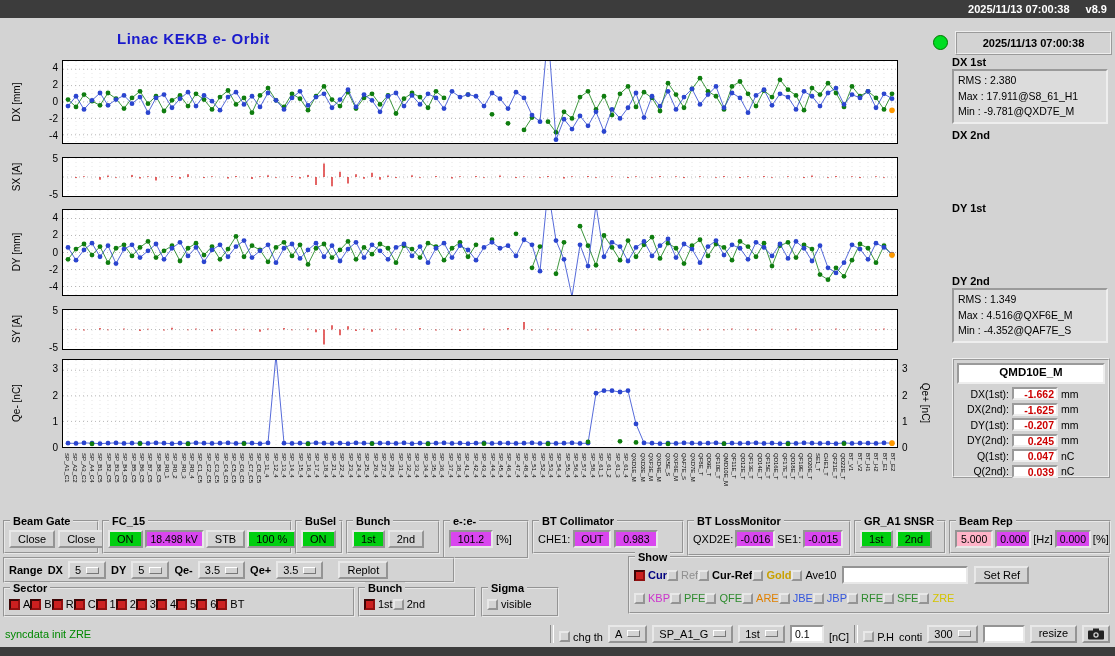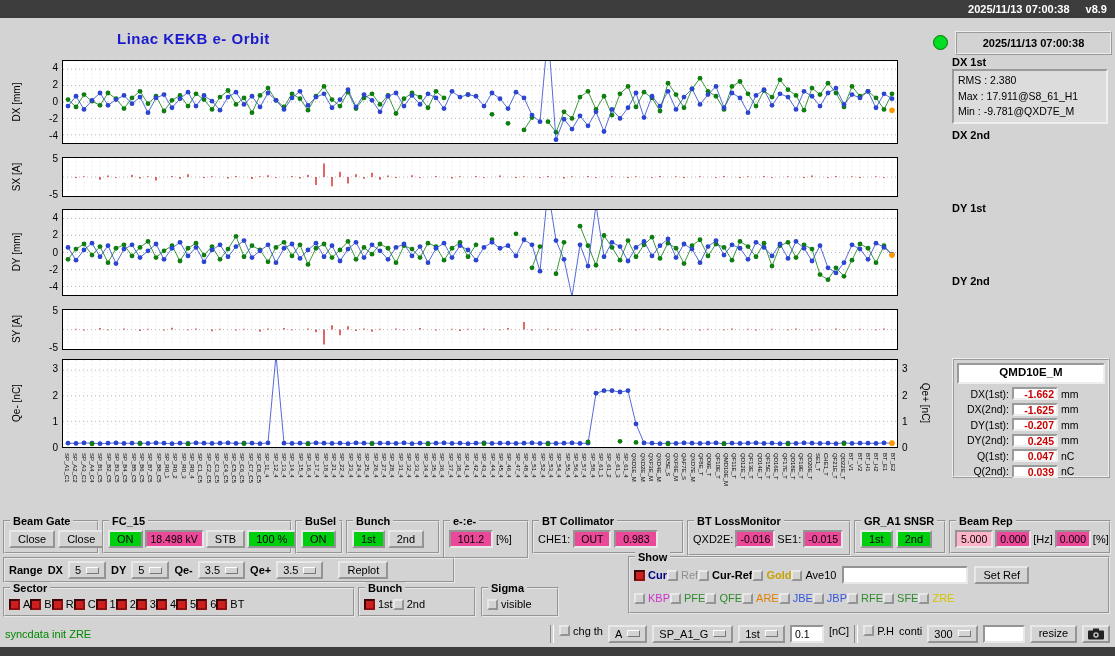--- a/index.html
+++ b/index.html
@@ -23,33 +23,33 @@
 .qmd-title{border:2px inset #eee;background:#fff;font-weight:bold;text-align:center;font-size:11.5px;height:17px;line-height:14px;margin-bottom:2px}
 .qmd-row{display:flex;align-items:center;gap:3px;height:15.5px;font-size:10.5px}
 .qmd-row .ql{width:52px;text-align:right}
 .qmd-row .qv{width:46px;border:2px inset #eee;background:#fff;color:#cc0000;text-align:right;padding:0 2px;font-weight:bold;height:13px;line-height:10px;box-sizing:border-box;font-size:10.5px}
 .qmd-row .qu{width:20px}
 .lframe{position:absolute;border:2px groove #e8e8e8;box-sizing:border-box}
 .gtitle{position:absolute;top:-7px;left:5px;background:#d3d3d3;padding:0 3px;font-size:11px;font-weight:bold;line-height:12px;white-space:nowrap}
 .lrow{position:absolute;left:4px;right:4px;top:8px;display:flex;align-items:center;gap:3px}
 .btn{height:18px;line-height:13px;font-size:11px;font-family:inherit;border:2px outset #e8e8e8;background:#d3d3d3;padding:0 7px;white-space:nowrap}
 .btn.green{background:#00cf10}
-.val{height:18px;display:inline-flex;align-items:center;justify-content:center;border:2px inset #e8e8e8;background:#ec4899;padding:0 4px;box-sizing:border-box;white-space:nowrap;font-size:10.5px}
+.val{height:18px;display:inline-flex;align-items:center;justify-content:center;border:2px inset #e8e8e8;background:#d946ef;padding:0 4px;box-sizing:border-box;white-space:nowrap;font-size:10.5px}
 .val.pink{background:#ffb3c8}
 .dd{display:inline-flex;align-items:center;gap:5px;border:2px outset #e8e8e8;background:#d3d3d3;padding:0 5px;height:18px;box-sizing:border-box;white-space:nowrap}
 .ddi{width:11px;height:5px;border-top:1px solid #fff;border-left:1px solid #fff;border-right:1px solid #777;border-bottom:1px solid #777;background:#d3d3d3;flex:none}
 .cbitem{display:inline-flex;align-items:center;gap:3px;font-size:11px;white-space:nowrap}
 .cb{width:11px;height:11px;border:2px outset #e8e8e8;background:#d3d3d3;flex:none;box-sizing:border-box}
 .cb.checked{border:2px inset #901010;background:#cc2020}
 .checks{display:inline-flex;align-items:center}
 .entry{border:2px inset #e8e8e8;background:#fff;height:18px;font-family:inherit;font-size:10.5px;padding:0 3px;box-sizing:border-box}
 .blab{font-weight:bold}
 .statusbar{position:absolute;left:0;top:621px;width:1115px;height:25px;display:flex;align-items:center;gap:6px;padding:0 5px;box-sizing:border-box}
 .sysmsg{color:#008800;font-size:11px}
-.sb-right{margin-left:auto;display:inline-flex;align-items:flex-start;gap:5px}
+.sb-right{margin-left:auto;display:inline-flex;align-items:flex-end;gap:5px}
 .vsep{width:2px;height:18px;border-left:1px solid #8a8a8a;border-right:1px solid #fff}
 .icon-btn{padding:0 4px;display:inline-flex;align-items:center}
 </style>
 </head>
 <body>
 
 <div class="topbar">
   <span>2025/11/13 07:00:38</span>
   <span>v8.9</span>
 </div>
@@ -1882,20 +1882,25 @@
 <div id="overlay">
     <div class="stat-title" style="left: 952px; top: 56px;">DX 1st</div>
     <div class="stat-box" style="left: 952px; top: 69px;">
       <div>RMS : 2.380</div>
       <div>Max : 17.911@S8_61_H1</div>
       <div>Min : -9.781@QXD7E_M</div>
     </div>
     <div class="stat-title" style="left: 952px; top: 129px;">DX 2nd</div>
     <div class="stat-title" style="left: 952px; top: 202px;">DY 1st</div>
     <div class="stat-title" style="left: 952px; top: 275px;">DY 2nd</div>
+    <div class="stat-box" style="left: 952px; top: 288px;">
+      <div>RMS : 1.349</div>
+      <div>Max : 4.516@QXF6E_M</div>
+      <div>Min : -4.352@QAF7E_S</div>
+    </div>
     <span class="tick" style="left: 34px; top: 62.4px;">4</span>
     <span class="tick" style="left: 34px; top: 79.2px;">2</span>
     <span class="tick" style="left: 34px; top: 96px;">0</span>
     <span class="tick" style="left: 34px; top: 112.8px;">-2</span>
     <span class="tick" style="left: 34px; top: 129.6px;">-4</span>
     <span class="tick" style="left: 34px; top: 152.818px;">5</span>
     <span class="tick" style="left: 34px; top: 189.182px;">-5</span>
     <span class="tick" style="left: 34px; top: 211.7px;">4</span>
     <span class="tick" style="left: 34px; top: 229.1px;">2</span>
     <span class="tick" style="left: 34px; top: 246.5px;">0</span>

